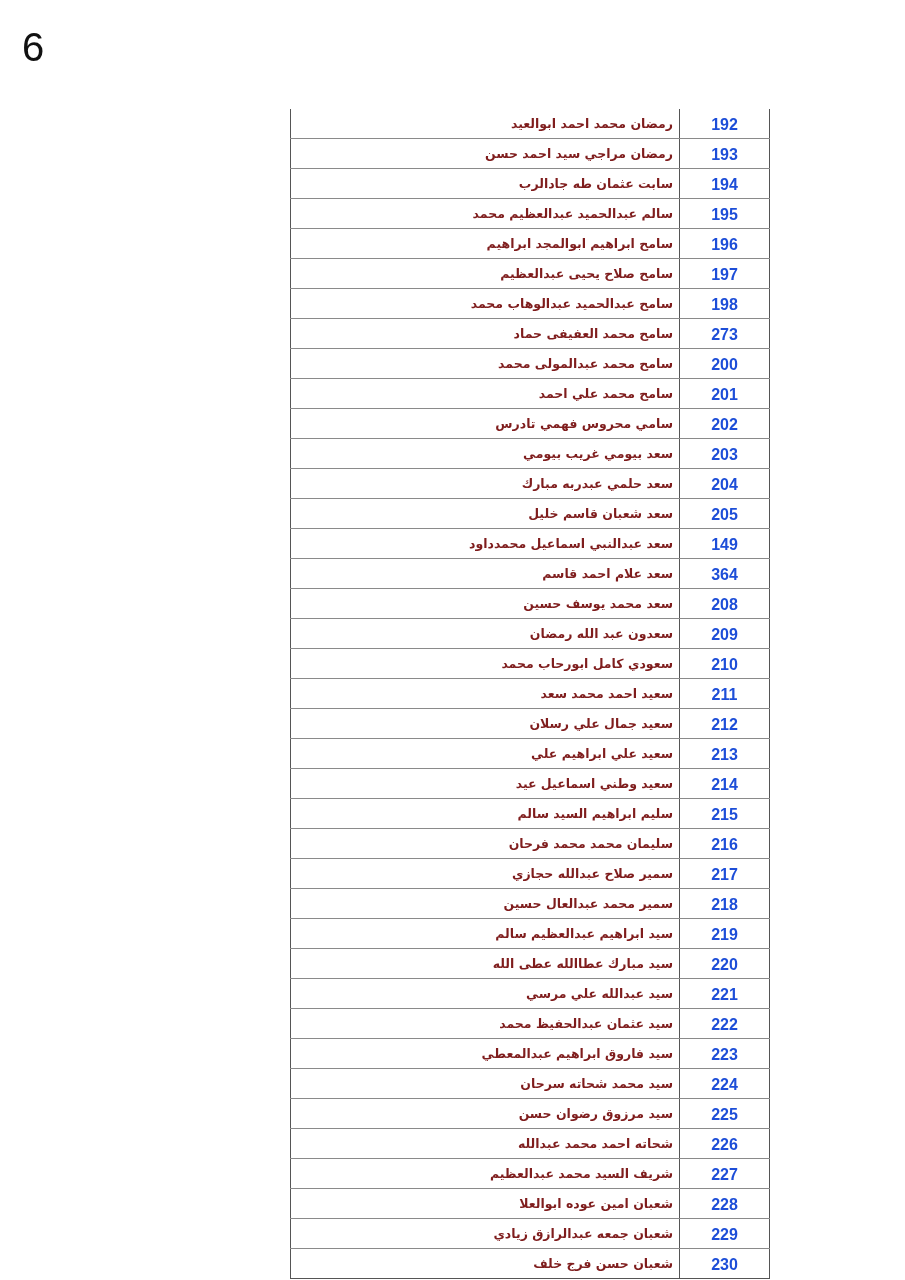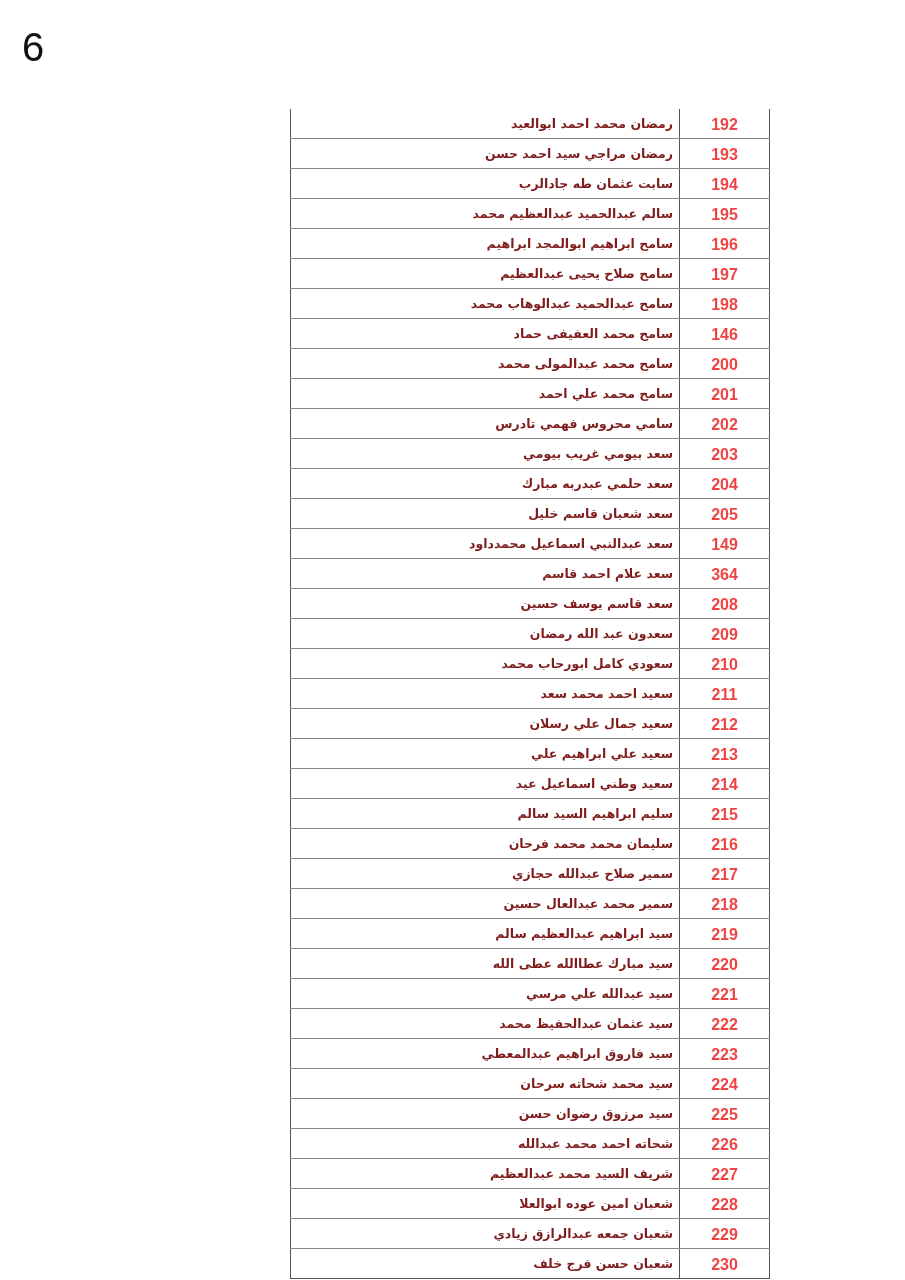--- a/index.html
+++ b/index.html
@@ -50,21 +50,21 @@
     table.names tr:last-child td {
       border-bottom: 1px solid #555;
       margin-top: 40px;
     }
     td.num {
       width: 89px;
       text-align: center;
       font-family: "Liberation Sans", sans-serif;
       font-weight: bold;
       font-size: 16px;
-      color: #ef4444;
+      color: #1d4ed8;
       padding-top: 3px !important;
     }
     td.name {
       text-align: right;
       padding-right: 6px !important;
       font-family: "DejaVu Sans", sans-serif;
       font-weight: bold;
       font-size: 12.5px;
       color: #7f1d1d;
     }
@@ -103,21 +103,21 @@
         </tr>
         <tr>
           <td class="num">197</td>
           <td class="name"><span>سامح صلاح يحيى عبدالعظيم</span></td>
         </tr>
         <tr>
           <td class="num">198</td>
           <td class="name"><span>سامح عبدالحميد عبدالوهاب محمد</span></td>
         </tr>
         <tr>
-          <td class="num">146</td>
+          <td class="num">273</td>
           <td class="name"><span>سامح محمد العفيفى حماد</span></td>
         </tr>
         <tr>
           <td class="num">200</td>
           <td class="name"><span>سامح محمد عبدالمولى محمد</span></td>
         </tr>
         <tr>
           <td class="num">201</td>
           <td class="name"><span>سامح محمد علي احمد</span></td>
         </tr>
@@ -140,21 +140,21 @@
         <tr>
           <td class="num">149</td>
           <td class="name"><span>سعد عبدالنبي اسماعيل محمدداود</span></td>
         </tr>
         <tr>
           <td class="num">364</td>
           <td class="name"><span>سعد علام احمد قاسم</span></td>
         </tr>
         <tr>
           <td class="num">208</td>
-          <td class="name"><span>سعد قاسم يوسف حسين</span></td>
+          <td class="name"><span>سعد محمد يوسف حسين</span></td>
         </tr>
         <tr>
           <td class="num">209</td>
           <td class="name"><span>سعدون عبد الله  رمضان</span></td>
         </tr>
         <tr>
           <td class="num">210</td>
           <td class="name"><span>سعودي كامل ابورحاب محمد</span></td>
         </tr>
         <tr>

